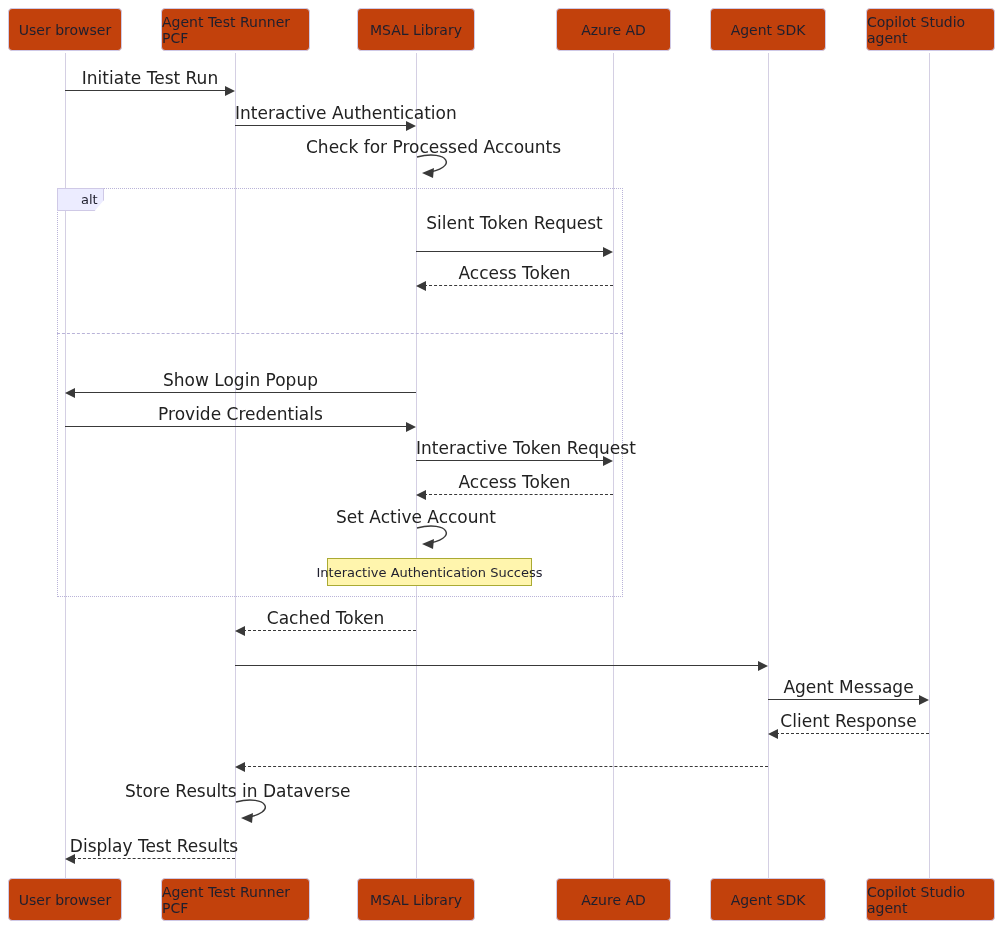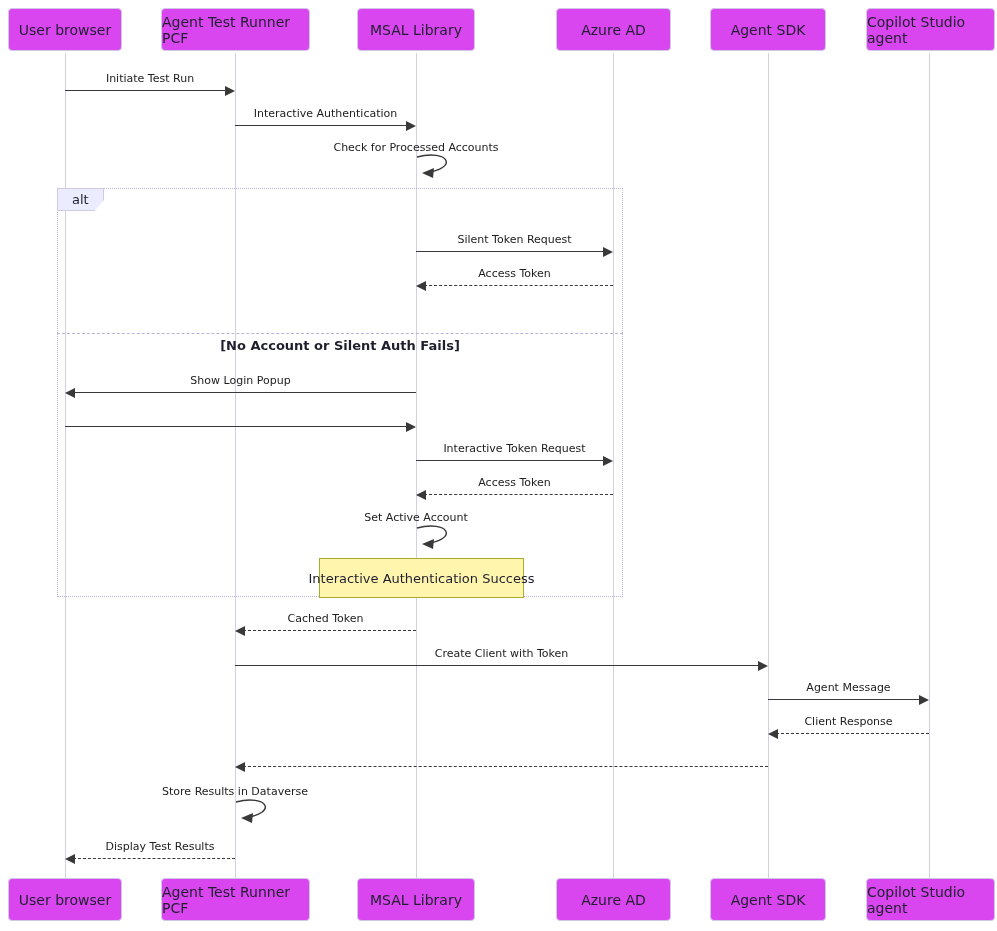--- a/index.html
+++ b/index.html
@@ -2,41 +2,41 @@
 <html><head>
 <meta charset="utf-8">
 <style>
   html,body{margin:0;padding:0;background:#ffffff;}
   #diagram{
     position:relative;width:997px;height:931px;background:#ffffff;
     font-family:"DejaVu Sans","Liberation Sans",sans-serif;color:#212121;
     overflow:hidden;
   }
   .actor{
-    position:absolute;height:43px;background:#d946ef;border:1px solid #cfc9e6;
+    position:absolute;height:43px;background:#c2410c;border:1px solid #cfc9e6;
     border-radius:4px;display:flex;align-items:center;justify-content:center;
     font-size:14px;color:#1f1f2e;box-sizing:border-box;
   }
   .lifeline{position:absolute;width:1px;background:#d4cfe3;top:53px;height:825px;}
   .msg-label{
-    position:absolute;font-size:11px;color:#212121;text-align:center;
+    position:absolute;font-size:17px;color:#212121;text-align:center;
     white-space:nowrap;line-height:15px;
   }
   .line{position:absolute;height:0;border-top:1.5px solid #393939;}
   .line.dashed{border-top:1.5px dashed #393939;}
   .ah{position:absolute;width:0;height:0;border-top:5px solid transparent;border-bottom:5px solid transparent;}
   .ah.right{border-left:10px solid #393939;}
   .ah.left{border-right:10px solid #393939;}
   .selfloop{position:absolute;}
   .altframe{position:absolute;border:1px dotted #b9b3d8;box-sizing:border-box;background:transparent;}
   .alttag{
     position:absolute;width:47px;height:23px;background:#ECECFF;
     clip-path:polygon(0 0,100% 0,100% 52%,80% 100%,0 100%);
     font-size:13px;color:#1f1f2e;display:flex;align-items:center;box-sizing:border-box;
-    padding-left:14px;border:1px solid #cfc9e6;
+    padding-left:23px;border:1px solid #cfc9e6;
   }
   .altcond{
     position:absolute;font-size:13px;font-weight:600;color:#1f1f2e;
     text-align:center;white-space:nowrap;
   }
   .altdivider{position:absolute;height:0;border-top:1px dashed #b9b3d8;}
   .note{
     position:absolute;background:#fff5ad;border:1px solid #aaaa33;
     display:flex;align-items:center;justify-content:center;
     font-size:13px;color:#1f1f2e;box-sizing:border-box;white-space:nowrap;
@@ -52,21 +52,20 @@
   <div class="lifeline" style="left:416px"></div>
   <div class="lifeline" style="left:613px"></div>
   <div class="lifeline" style="left:768px"></div>
   <div class="lifeline" style="left:929px"></div>
 
   <div class="altframe" style="left:57px;top:188px;width:566px;height:409px"></div>
   <div class="alttag" style="left:57px;top:188px">
       <span>alt</span>
     </div>
   <div class="altdivider" style="left:57px;top:333px;width:566px"></div>
-  <div class="altcond" style="left:57px;top:338px;width:566px">[No Account or Silent Auth Fails]</div>
 
   <div class="actor" style="left:8px;top:8px;width:114px">User browser</div>
   <div class="actor" style="left:161px;top:8px;width:149px">Agent Test Runner PCF</div>
   <div class="actor" style="left:357px;top:8px;width:118px">MSAL Library</div>
   <div class="actor" style="left:556px;top:8px;width:115px">Azure AD</div>
   <div class="actor" style="left:710px;top:8px;width:116px">Agent SDK</div>
   <div class="actor" style="left:866px;top:8px;width:129px">Copilot Studio agent</div>
 
   <div class="msg-label" style="left:65px;top:71px;width:170px">Initiate Test Run</div>
   <div class="line" style="left:65px;top:90px;width:162px"></div>
@@ -75,78 +74,78 @@
   <div class="msg-label" style="left:235px;top:106px;width:181px">Interactive Authentication</div>
   <div class="line" style="left:235px;top:125px;width:173px"></div>
   <div class="ah right" style="left:406px;top:121px"></div>
 
   <div class="msg-label" style="left:306px;top:140px;width:220px">Check for Processed Accounts</div>
   <svg class="selfloop" style="left:414px;top:153px" width="48" height="27" viewBox="0 0 48 27">
     <path d="M3 4 C 34 -4, 46 15, 11 20" fill="none" stroke="#393939" stroke-width="1.4"></path>
     <polygon points="8,20 20,15 19,25" fill="#393939"></polygon>
   </svg>
 
-  <div class="msg-label" style="left:416px;top:232px;width:197px">Silent Token Request</div>
+  <div class="msg-label" style="left:416px;top:216px;width:197px">Silent Token Request</div>
   <div class="line" style="left:416px;top:251px;width:189px"></div>
   <div class="ah right" style="left:603px;top:247px"></div>
 
   <div class="msg-label" style="left:416px;top:266px;width:197px">Access Token</div>
   <div class="line dashed" style="left:424px;top:285px;width:189px"></div>
   <div class="ah left" style="left:416px;top:281px"></div>
 
 
   <div class="msg-label" style="left:65px;top:373px;width:351px">Show Login Popup</div>
   <div class="line" style="left:73px;top:392px;width:343px"></div>
   <div class="ah left" style="left:65px;top:388px"></div>
 
+  <div class="msg-label" style="left:65px;top:407px;width:351px">Provide Credentials</div>
   <div class="line" style="left:65px;top:426px;width:343px"></div>
   <div class="ah right" style="left:406px;top:422px"></div>
 
   <div class="msg-label" style="left:416px;top:441px;width:197px">Interactive Token Request</div>
   <div class="line" style="left:416px;top:460px;width:189px"></div>
   <div class="ah right" style="left:603px;top:456px"></div>
 
   <div class="msg-label" style="left:416px;top:475px;width:197px">Access Token</div>
   <div class="line dashed" style="left:424px;top:494px;width:189px"></div>
   <div class="ah left" style="left:416px;top:490px"></div>
 
   <div class="msg-label" style="left:306px;top:510px;width:220px">Set Active Account</div>
   <svg class="selfloop" style="left:414px;top:524px" width="48" height="27" viewBox="0 0 48 27">
     <path d="M3 4 C 34 -4, 46 15, 11 20" fill="none" stroke="#393939" stroke-width="1.4"></path>
     <polygon points="8,20 20,15 19,25" fill="#393939"></polygon>
   </svg>
 
-  <div class="note" style="left:319px;top:558px;width:205px;height:40px">Interactive Authentication Success</div>
+  <div class="note" style="left:327px;top:558px;width:205px;height:28px">Interactive Authentication Success</div>
 
   <div class="msg-label" style="left:235px;top:611px;width:181px">Cached Token</div>
   <div class="line dashed" style="left:243px;top:630px;width:173px"></div>
   <div class="ah left" style="left:235px;top:626px"></div>
 
-  <div class="msg-label" style="left:235px;top:646px;width:533px">Create Client with Token</div>
   <div class="line" style="left:235px;top:665px;width:525px"></div>
   <div class="ah right" style="left:758px;top:661px"></div>
 
   <div class="msg-label" style="left:768px;top:680px;width:161px">Agent Message</div>
   <div class="line" style="left:768px;top:699px;width:153px"></div>
   <div class="ah right" style="left:919px;top:695px"></div>
 
   <div class="msg-label" style="left:768px;top:714px;width:161px">Client Response</div>
   <div class="line dashed" style="left:776px;top:733px;width:153px"></div>
   <div class="ah left" style="left:768px;top:729px"></div>
 
   <div class="line dashed" style="left:243px;top:766px;width:525px"></div>
   <div class="ah left" style="left:235px;top:762px"></div>
 
   <div class="msg-label" style="left:125px;top:784px;width:220px">Store Results in Dataverse</div>
   <svg class="selfloop" style="left:233px;top:798px" width="48" height="27" viewBox="0 0 48 27">
     <path d="M3 4 C 34 -4, 46 15, 11 20" fill="none" stroke="#393939" stroke-width="1.4"></path>
     <polygon points="8,20 20,15 19,25" fill="#393939"></polygon>
   </svg>
 
-  <div class="msg-label" style="left:75px;top:839px;width:170px">Display Test Results</div>
+  <div class="msg-label" style="left:69px;top:839px;width:170px">Display Test Results</div>
   <div class="line dashed" style="left:73px;top:858px;width:162px"></div>
   <div class="ah left" style="left:65px;top:854px"></div>
 
   <div class="actor" style="left:8px;top:878px;width:114px">User browser</div>
   <div class="actor" style="left:161px;top:878px;width:149px">Agent Test Runner PCF</div>
   <div class="actor" style="left:357px;top:878px;width:118px">MSAL Library</div>
   <div class="actor" style="left:556px;top:878px;width:115px">Azure AD</div>
   <div class="actor" style="left:710px;top:878px;width:116px">Agent SDK</div>
   <div class="actor" style="left:866px;top:878px;width:129px">Copilot Studio agent</div>
 

